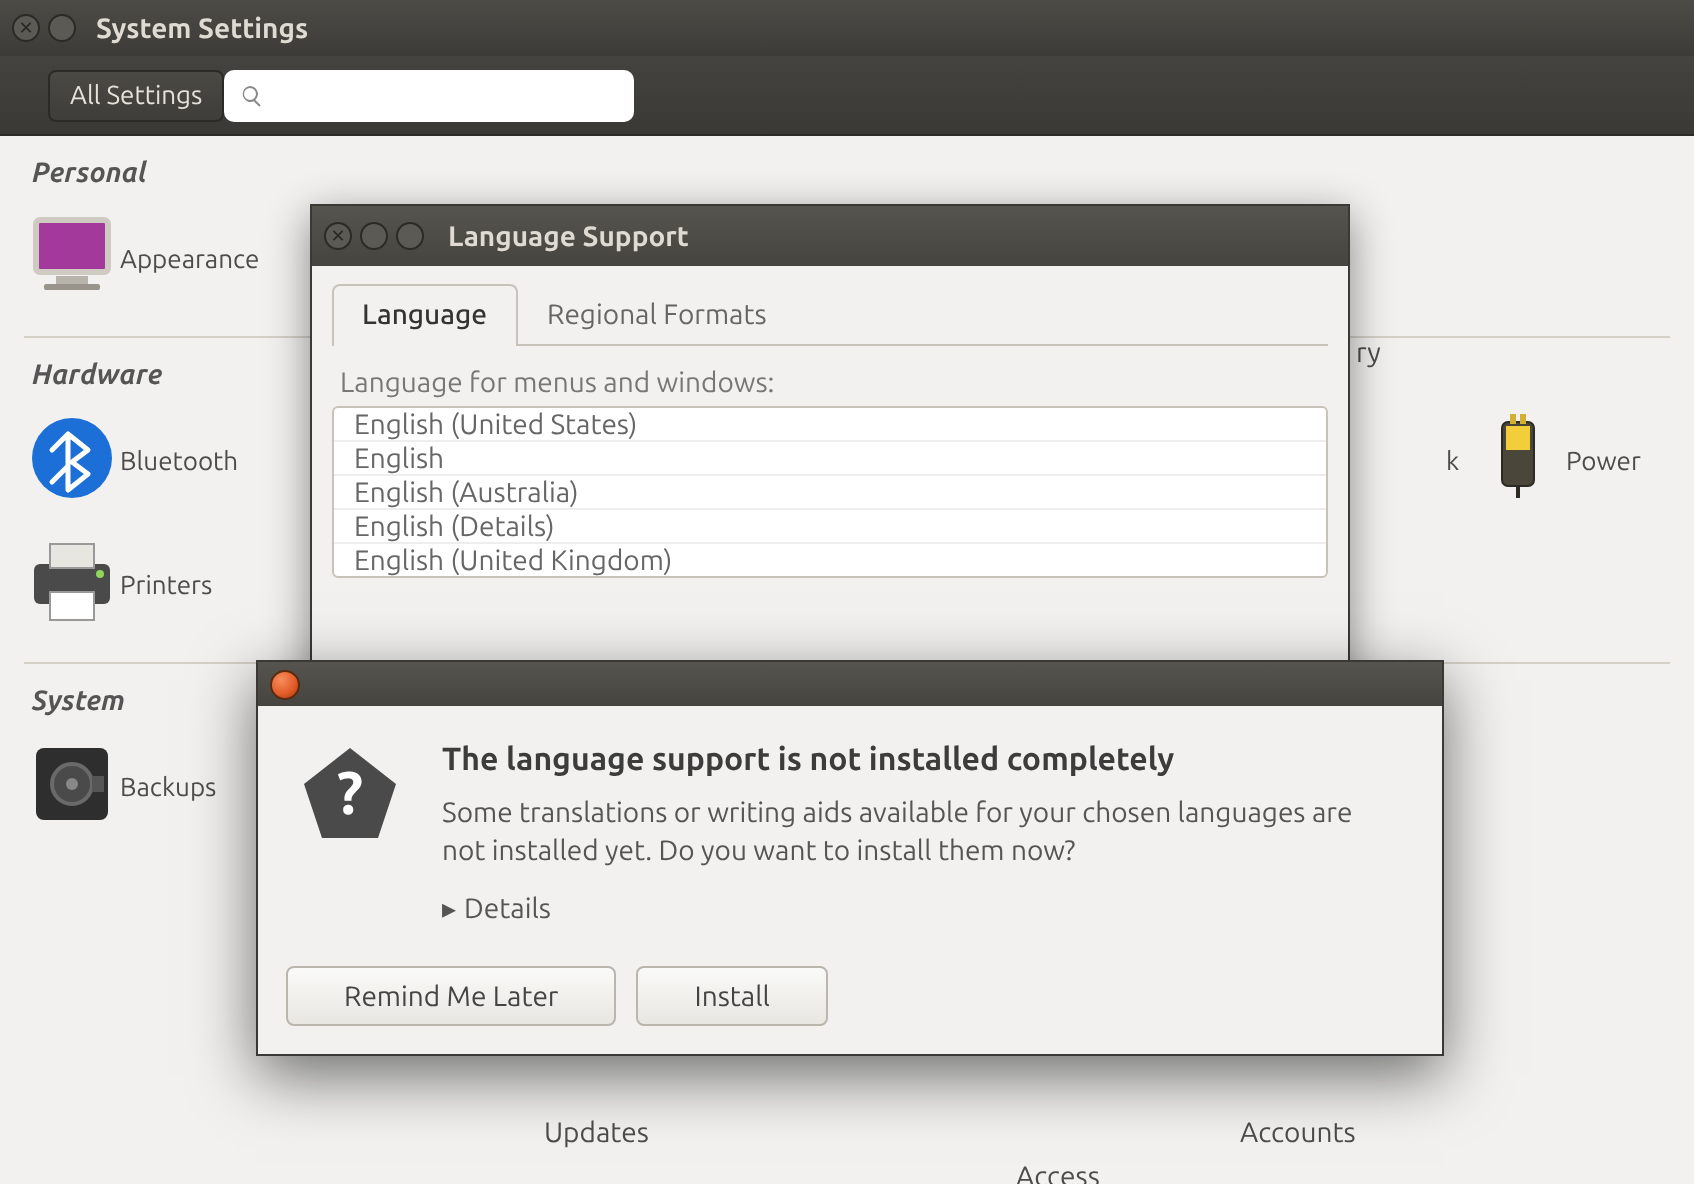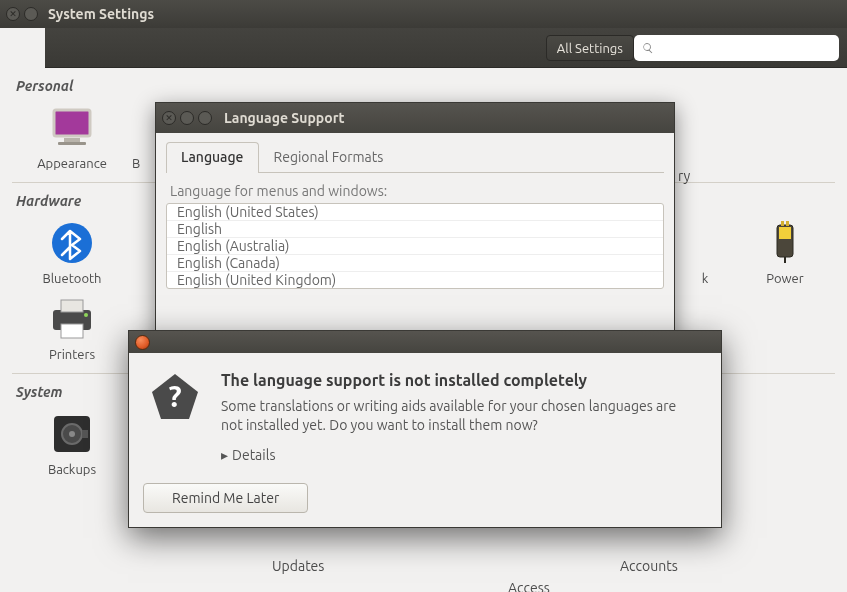--- a/index.html
+++ b/index.html
@@ -5,32 +5,32 @@
   * { box-sizing: border-box; margin: 0; padding: 0; font-family: "Ubuntu", "DejaVu Sans", sans-serif; }
   body { width: 847px; height: 592px; background: #f2f1f0; overflow: hidden; position: relative; color: #3c3c3c; }
 
   
   .main-titlebar { height: 28px; background: linear-gradient(#4c4b46, #3c3b37); display: flex; align-items: center; padding: 0 6px; color: #dfdbd2; }
   .win-btns { display: flex; gap: 4px; margin-right: 10px; }
   .win-btn { width: 14px; height: 14px; border-radius: 50%; background: #5b5a55; border: 1px solid #2b2a27; display:flex; align-items:center; justify-content:center; font-size:9px; color:#2b2a27;}
   .main-title { font-weight: bold; font-size: 14px; }
 
   
-  .toolbar { height: 40px; background: linear-gradient(#44433f, #3a3935); display: flex; align-items: center; padding: 0 8px; justify-content: flex-end; border-bottom:1px solid #2b2a27;margin-left:45px;}
+  .toolbar { height: 40px; background: linear-gradient(#44433f, #3a3935); display: flex; align-items: center; padding: 0 24px; justify-content: flex-start; border-bottom:1px solid #2b2a27;}
   .all-settings-btn { background: linear-gradient(#4a4944,#3e3d39); border: 1px solid #2b2a27; border-radius: 4px; padding: 5px 10px; color: #e6e2da; font-size: 13px; cursor:pointer;}
   .search-box { width: 205px; height: 26px; background: #fff; border-radius: 5px; display:flex; align-items:center; padding:0 8px; gap:6px;}
   .search-box svg { width:14px; height:14px; fill:#888;}
   .search-box input { border:none; outline:none; flex:1; font-size:13px; background:transparent;}
 
   
   .content { position: relative; padding: 0 12px; height: calc(100% - 68px); overflow:hidden;}
   .section-label { font-weight: bold; font-size: 14px; color: #555; margin: 10px 4px 6px; font-style: italic; }
   .section-row { display: flex; gap: 0px; padding: 4px 0 10px; }
   .section-divider { border:none; border-top:1px solid #d4d0c8; margin: 2px 0;}
-  .icon-cell { width: 120px; display:flex; flex-direction:column; align-items:center; font-size:13px; color:#4c4c4c; cursor:pointer;}
+  .icon-cell { width: 120px; display:flex; flex-direction:row; align-items:center; font-size:13px; color:#4c4c4c; cursor:pointer;}
   .icon-cell .ic { width:48px; height:48px; display:flex; align-items:center; justify-content:center; margin-bottom:4px;}
   .spacer-flex { flex:1; }
 
   
   .lang-dialog { position:absolute; left:155px; top:102px; width:520px; background:#f2f1f0; border:1px solid #3a3935; box-shadow:0 6px 20px rgba(0,0,0,0.45);}
   .lang-titlebar { height:30px; background: linear-gradient(#56544f,#45443f); display:flex; align-items:center; padding:0 6px; color:#dfdbd2; font-weight:bold; font-size:14px;}
   .lang-titlebar .win-btns { margin-right:12px;}
   .lang-body { padding: 8px 10px 12px;}
   .tabs { display:flex; border-bottom:1px solid #c7c3bb;}
   .tab { padding:6px 14px 8px; font-size:14px; color:#666; border:1px solid transparent; border-bottom:none; position:relative; top:1px; cursor:pointer;}
@@ -181,21 +181,21 @@
   <div class="lang-body">
     <div class="tabs">
       <div class="tab active">Language</div>
       <div class="tab">Regional Formats</div>
     </div>
     <div class="lang-list-label">Language for menus and windows:</div>
     <div class="lang-list">
       <div class="lang-item">English (United States)</div>
       <div class="lang-item">English</div>
       <div class="lang-item">English (Australia)</div>
-      <div class="lang-item">English (Canada)</div>
+      <div class="lang-item">English (Details)</div>
       <div class="lang-item">English (United Kingdom)</div>
     </div>
     <div style="height:110px"></div>
     <div class="lang-footer">
       <button class="gtk-btn">Help</button>
       <button class="gtk-btn">Close</button>
     </div>
   </div>
 </div>
 
@@ -214,14 +214,15 @@
       <h3>The language support is not installed completely</h3>
       <p>Some translations or writing aids available for your chosen languages are not installed yet. Do you want to install them now?</p>
       <div class="alert-details">
         <span>▸</span>
         <span>Details</span>
       </div>
     </div>
   </div>
   <div class="alert-footer">
     <button class="gtk-btn wide">Remind Me Later</button>
+    <button class="gtk-btn wide">Install</button>
   </div>
 </div>
 
 </body></html>

